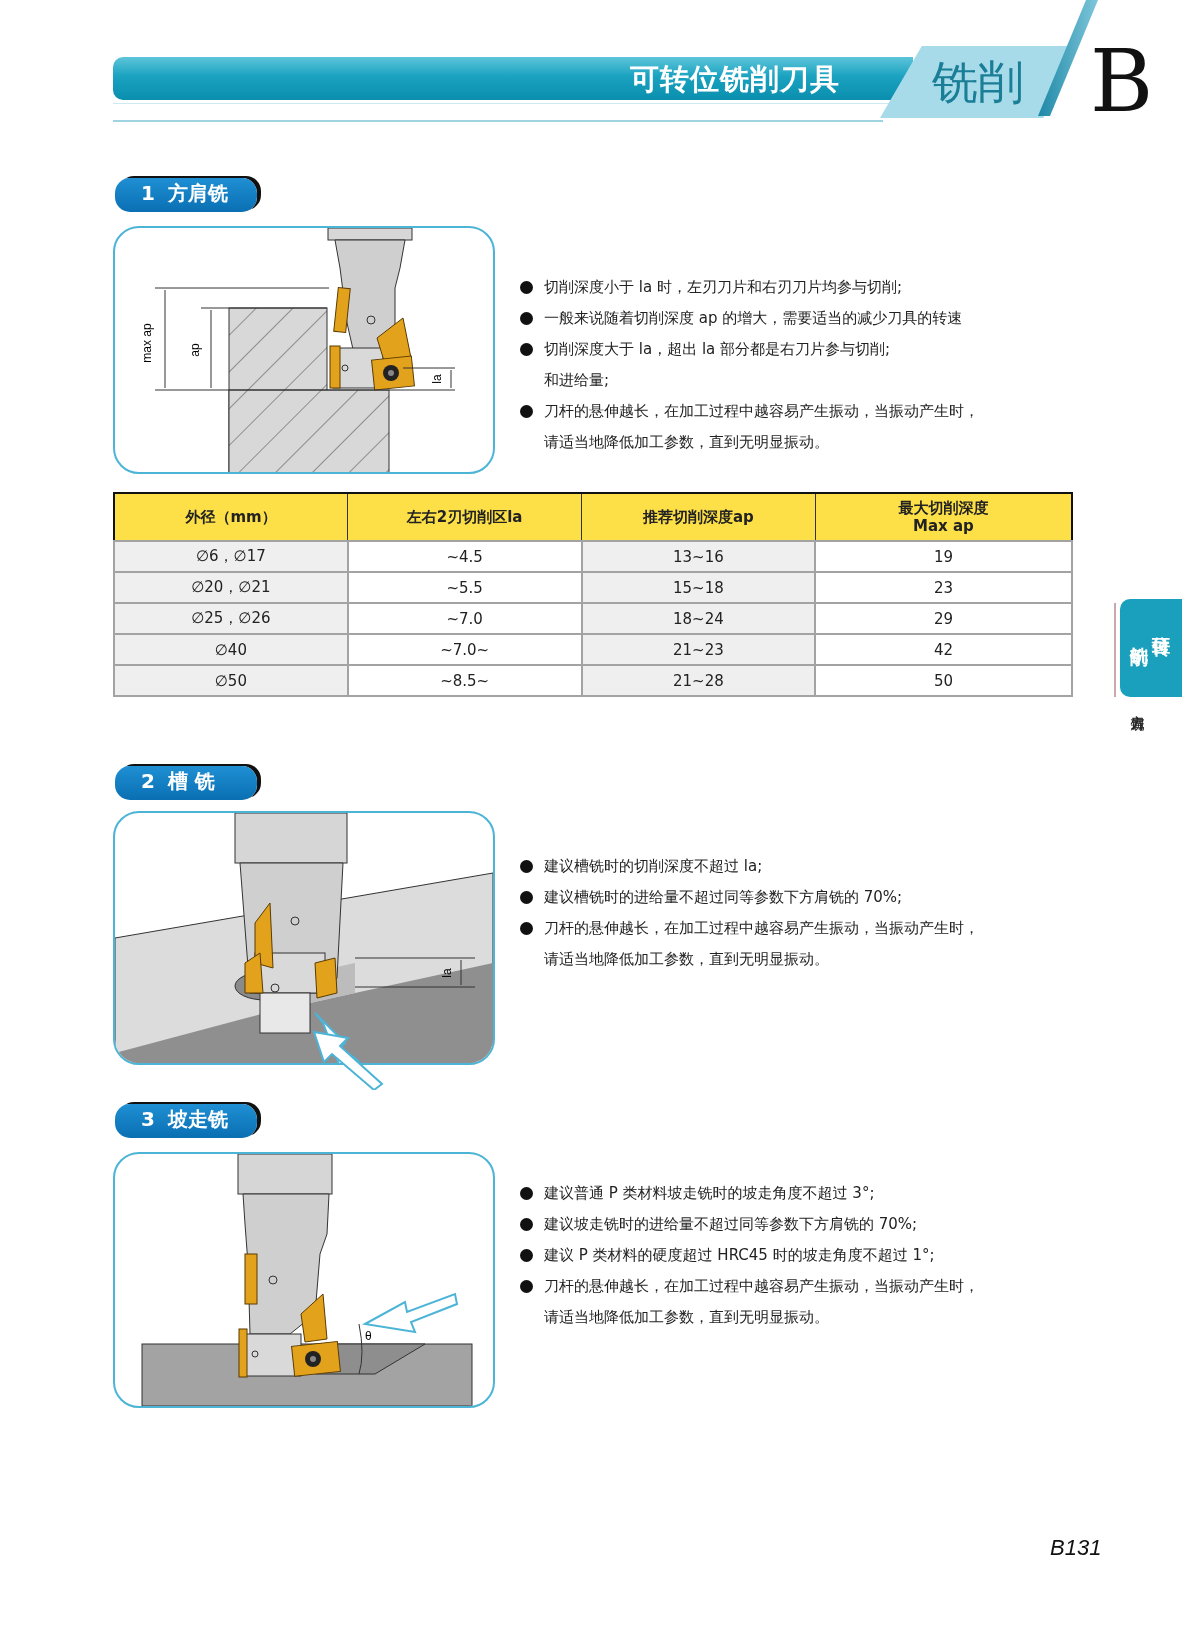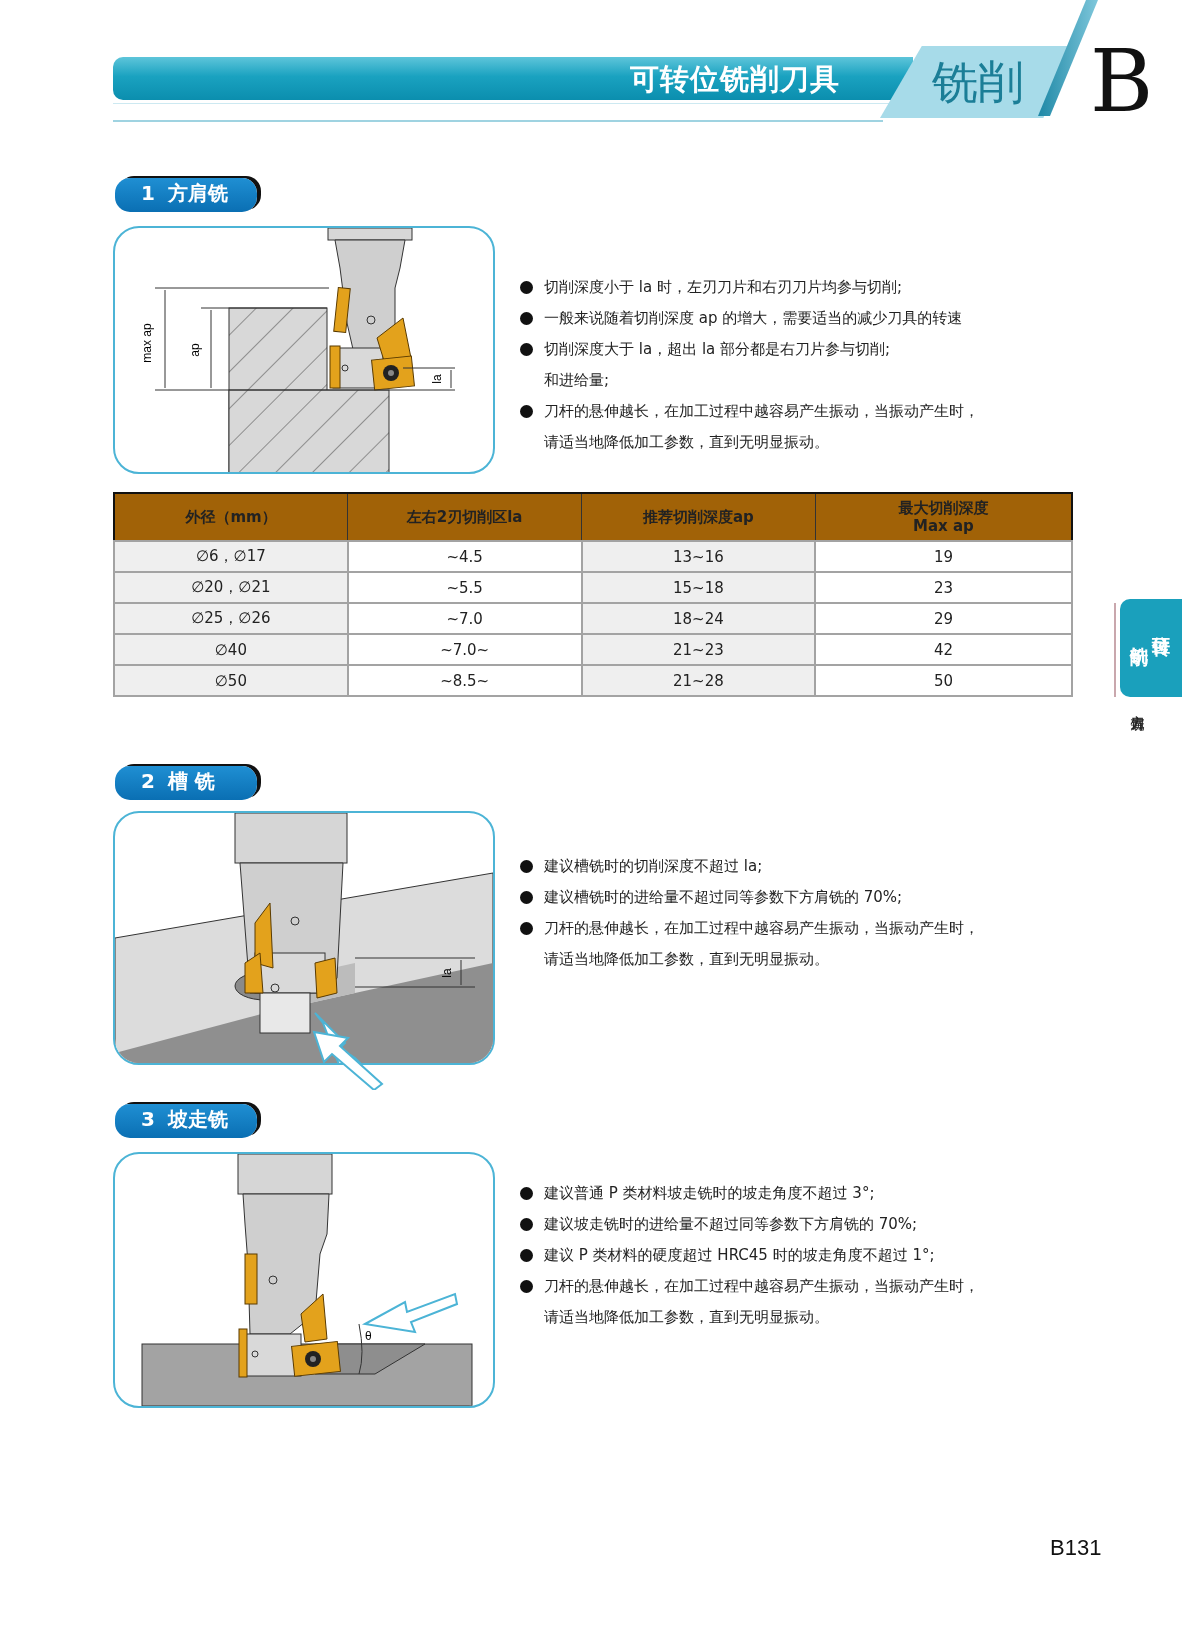--- a/index.html
+++ b/index.html
@@ -30,32 +30,32 @@
   .frame { left:113px; width:378px; border:2px solid #4cb4d6; border-radius:26px; overflow:hidden; background:#fff; }
 
   
   .bullets { left:520px; font-size:15px; line-height:31px; color:#222; }
   .bullets .b { position:relative; padding-left:24px; }
   .bullets .b::before { content:""; position:absolute; left:0; top:9px; width:13px; height:13px; border-radius:50%; background:#111; }
   .bullets .cont { padding-left:24px; }
 
   
   table.spec { position:absolute; left:113px; top:492px; width:960px; border-collapse:collapse; font-size:15px; }
-  table.spec th { background:#a16207; height:44px; border:1px solid #333; font-weight:bold; font-size:15px; line-height:18px;margin-top:36px; }
+  table.spec th { background:#fde047; height:44px; border:1px solid #333; font-weight:bold; font-size:15px; line-height:18px;margin-top:36px; }
   table.spec td { height:27px; border:2px solid #a3a3a3; text-align:center; }
   table.spec td.shade { background:#efefef; }
   table.spec { border:2px solid #111; }
 
   
   .side-tab { left:1120px; top:599px; width:62px; height:98px; background:#1aa0bc; border-radius:10px 0 0 10px; }
   .side-line { left:1114px; top:603px; width:2px; height:94px; background:#c9a7ad; }
   .side-txt { color:#fff; font-weight:bold; font-size:18px; line-height:19px; writing-mode:vertical-rl; }
   .side-sub { left:1130px; top:704px; font-size:14px; writing-mode:vertical-rl; line-height:16px; letter-spacing:1px; }
 
-  .page-no { left:1050px; top:1535px; font-family:"Liberation Sans",sans-serif; font-size:22px; color:#111; }
+  .page-no { left:1050px; top:1535px; font-family:"Liberation Sans",sans-serif; font-style:italic; font-size:22px; color:#111; }
   svg text { font-family:"Liberation Sans",sans-serif; }
 </style>
 </head>
 <body>
 
 <div class="abs hdr-bar"></div>
 <div class="abs hdr-line2"></div>
 <div class="abs hdr-title">可转位铣削刀具</div>
 <div class="abs hdr-slant"></div>
 <div class="abs hdr-mill">铣削</div>

